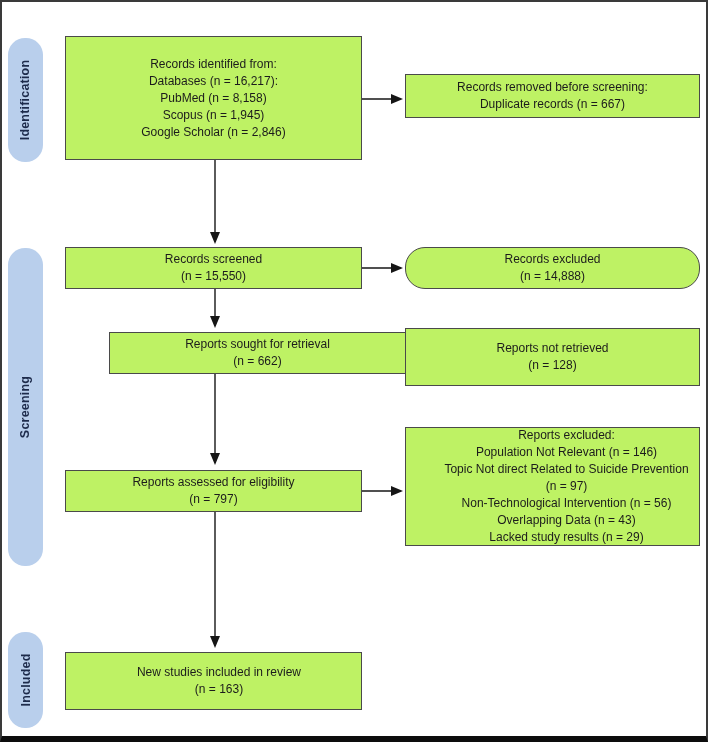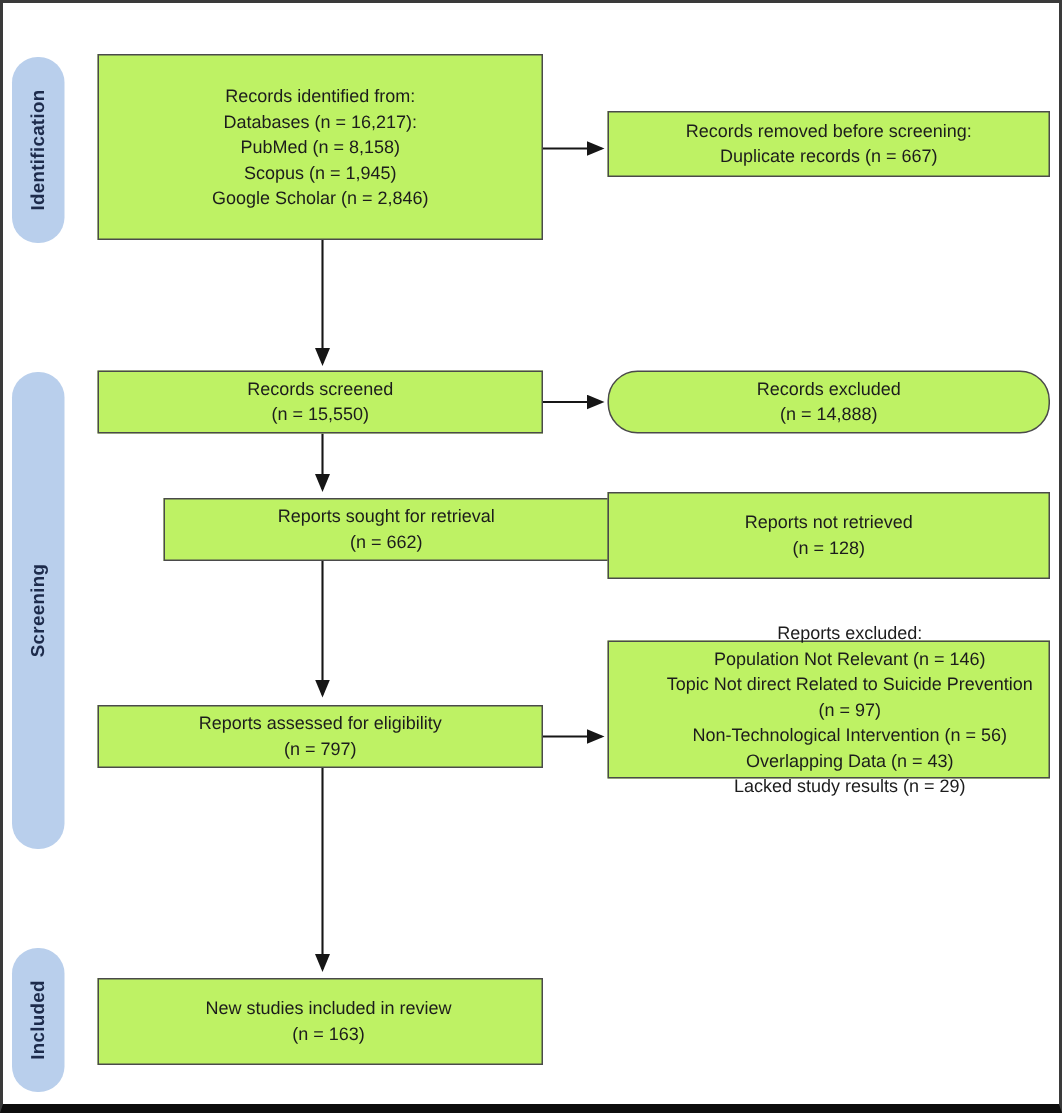--- a/index.html
+++ b/index.html
@@ -121,21 +121,21 @@
   <div class="box b-right" style="top:245px;height:42px;border-radius:20px;">
     <div>Records excluded</div>
     <div>(n = 14,888)</div>
   </div>
 
   <div class="box b-right" style="top:326px;height:58px;">
     <div>Reports not retrieved</div>
     <div>(n = 128)</div>
   </div>
 
-  <div class="box b-right" style="top:425px;height:92px;padding-left:34px;">
+  <div class="box b-right" style="top:425px;height:119px;padding-left:34px;">
     <div>Reports excluded:</div>
     <div>Population Not Relevant (n = 146)</div>
     <div>Topic Not direct Related to Suicide Prevention (n = 97)</div>
     <div>Non-Technological Intervention (n = 56)</div>
     <div>Overlapping Data (n = 43)</div>
     <div>Lacked study results (n = 29)</div>
   </div>
 
 </div>
 

